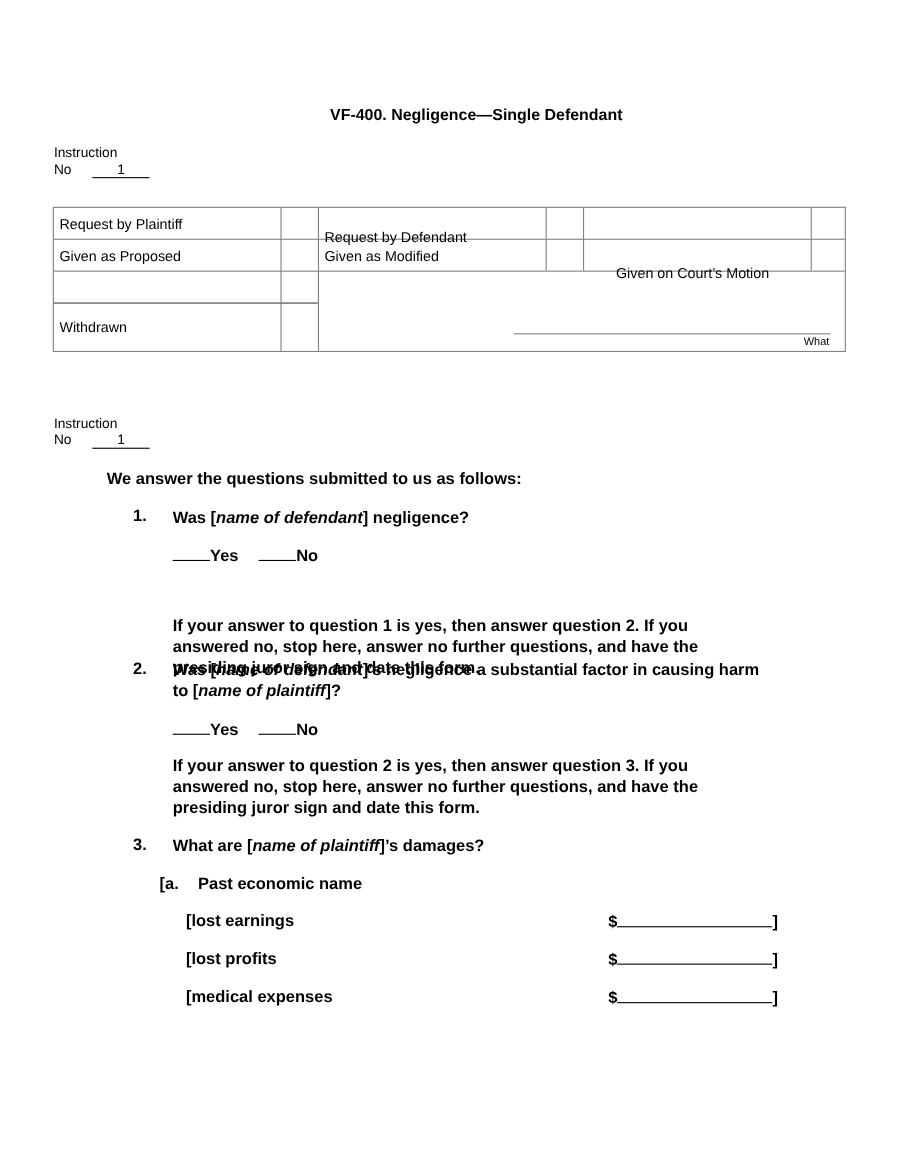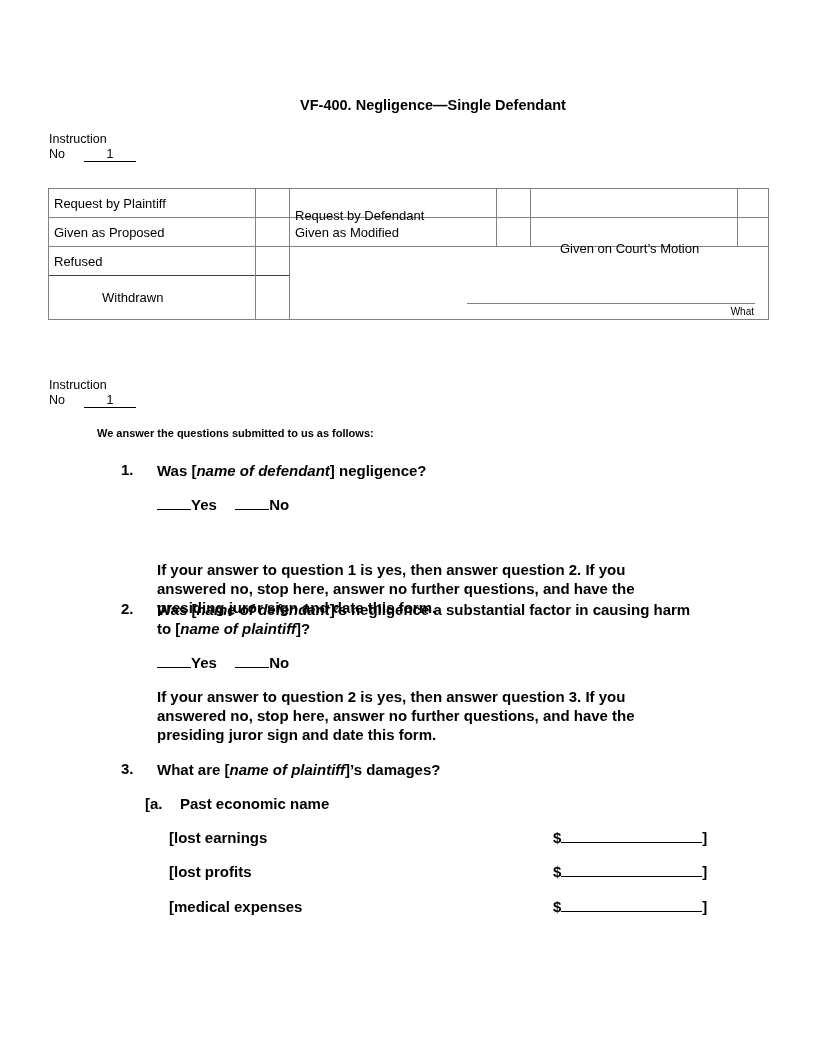--- a/index.html
+++ b/index.html
@@ -64,21 +64,21 @@
       height: 1px;
       background: #808080;
     }
     .judge-label {
       position: absolute;
       right: 14px;
       top: 117px;
       font-size: 10px;
     }
     
-    .bold { font-weight: bold; font-size: 11px; }
+    .bold { font-weight: bold; font-size: 15px; }
     .para {
       font-weight: bold;
       font-size: 15px;
       line-height: 19px;
     }
     .num { position: absolute; font-weight: bold; font-size: 15px; }
     .blank {
       display: inline-block;
       border-bottom: 1.5px solid #000;
       width: 34px;
@@ -124,24 +124,23 @@
   <div class="cell" style="left:448px;top:0;width:33px;height:28px;"></div>
   <div class="cell" style="left:689px;top:0;width:30px;height:28px;"></div>
 
   <div class="cell" style="left:0;top:29px;width:206px;height:28px;">Given as Proposed</div>
   <div class="cell" style="left:207px;top:29px;width:33px;height:28px;"></div>
   <div class="cell" style="left:241px;top:29px;width:206px;height:28px;text-align:right;">Given as Modified</div>
   <div class="cell" style="left:448px;top:29px;width:33px;height:28px;"></div>
   <div class="cell" style="left:506px;top:29px;width:206px;height:28px;margin-top:16px;">Given on Court’s Motion</div>
   <div class="cell" style="left:689px;top:29px;width:30px;height:28px;"></div>
 
-  <div class="cell" style="left:0;top:58px;width:206px;height:28px;">Refused</div>
   <div class="cell" style="left:207px;top:58px;width:33px;height:28px;"></div>
 
-  <div class="cell" style="left:0;top:87px;width:206px;height:43px;margin-left:48px;">Withdrawn</div>
+  <div class="cell" style="left:0;top:87px;width:206px;height:43px;">Withdrawn</div>
   <div class="cell" style="left:207px;top:87px;width:33px;height:43px;"></div>
 
   <div class="judge-line"></div>
   <div class="judge-label">What</div>
 </div>
 
 <div class="abs instr" style="top:378px;">
   <div>Instruction</div>
   <div>
     <span>No</span><span class="no-line">1</span>

